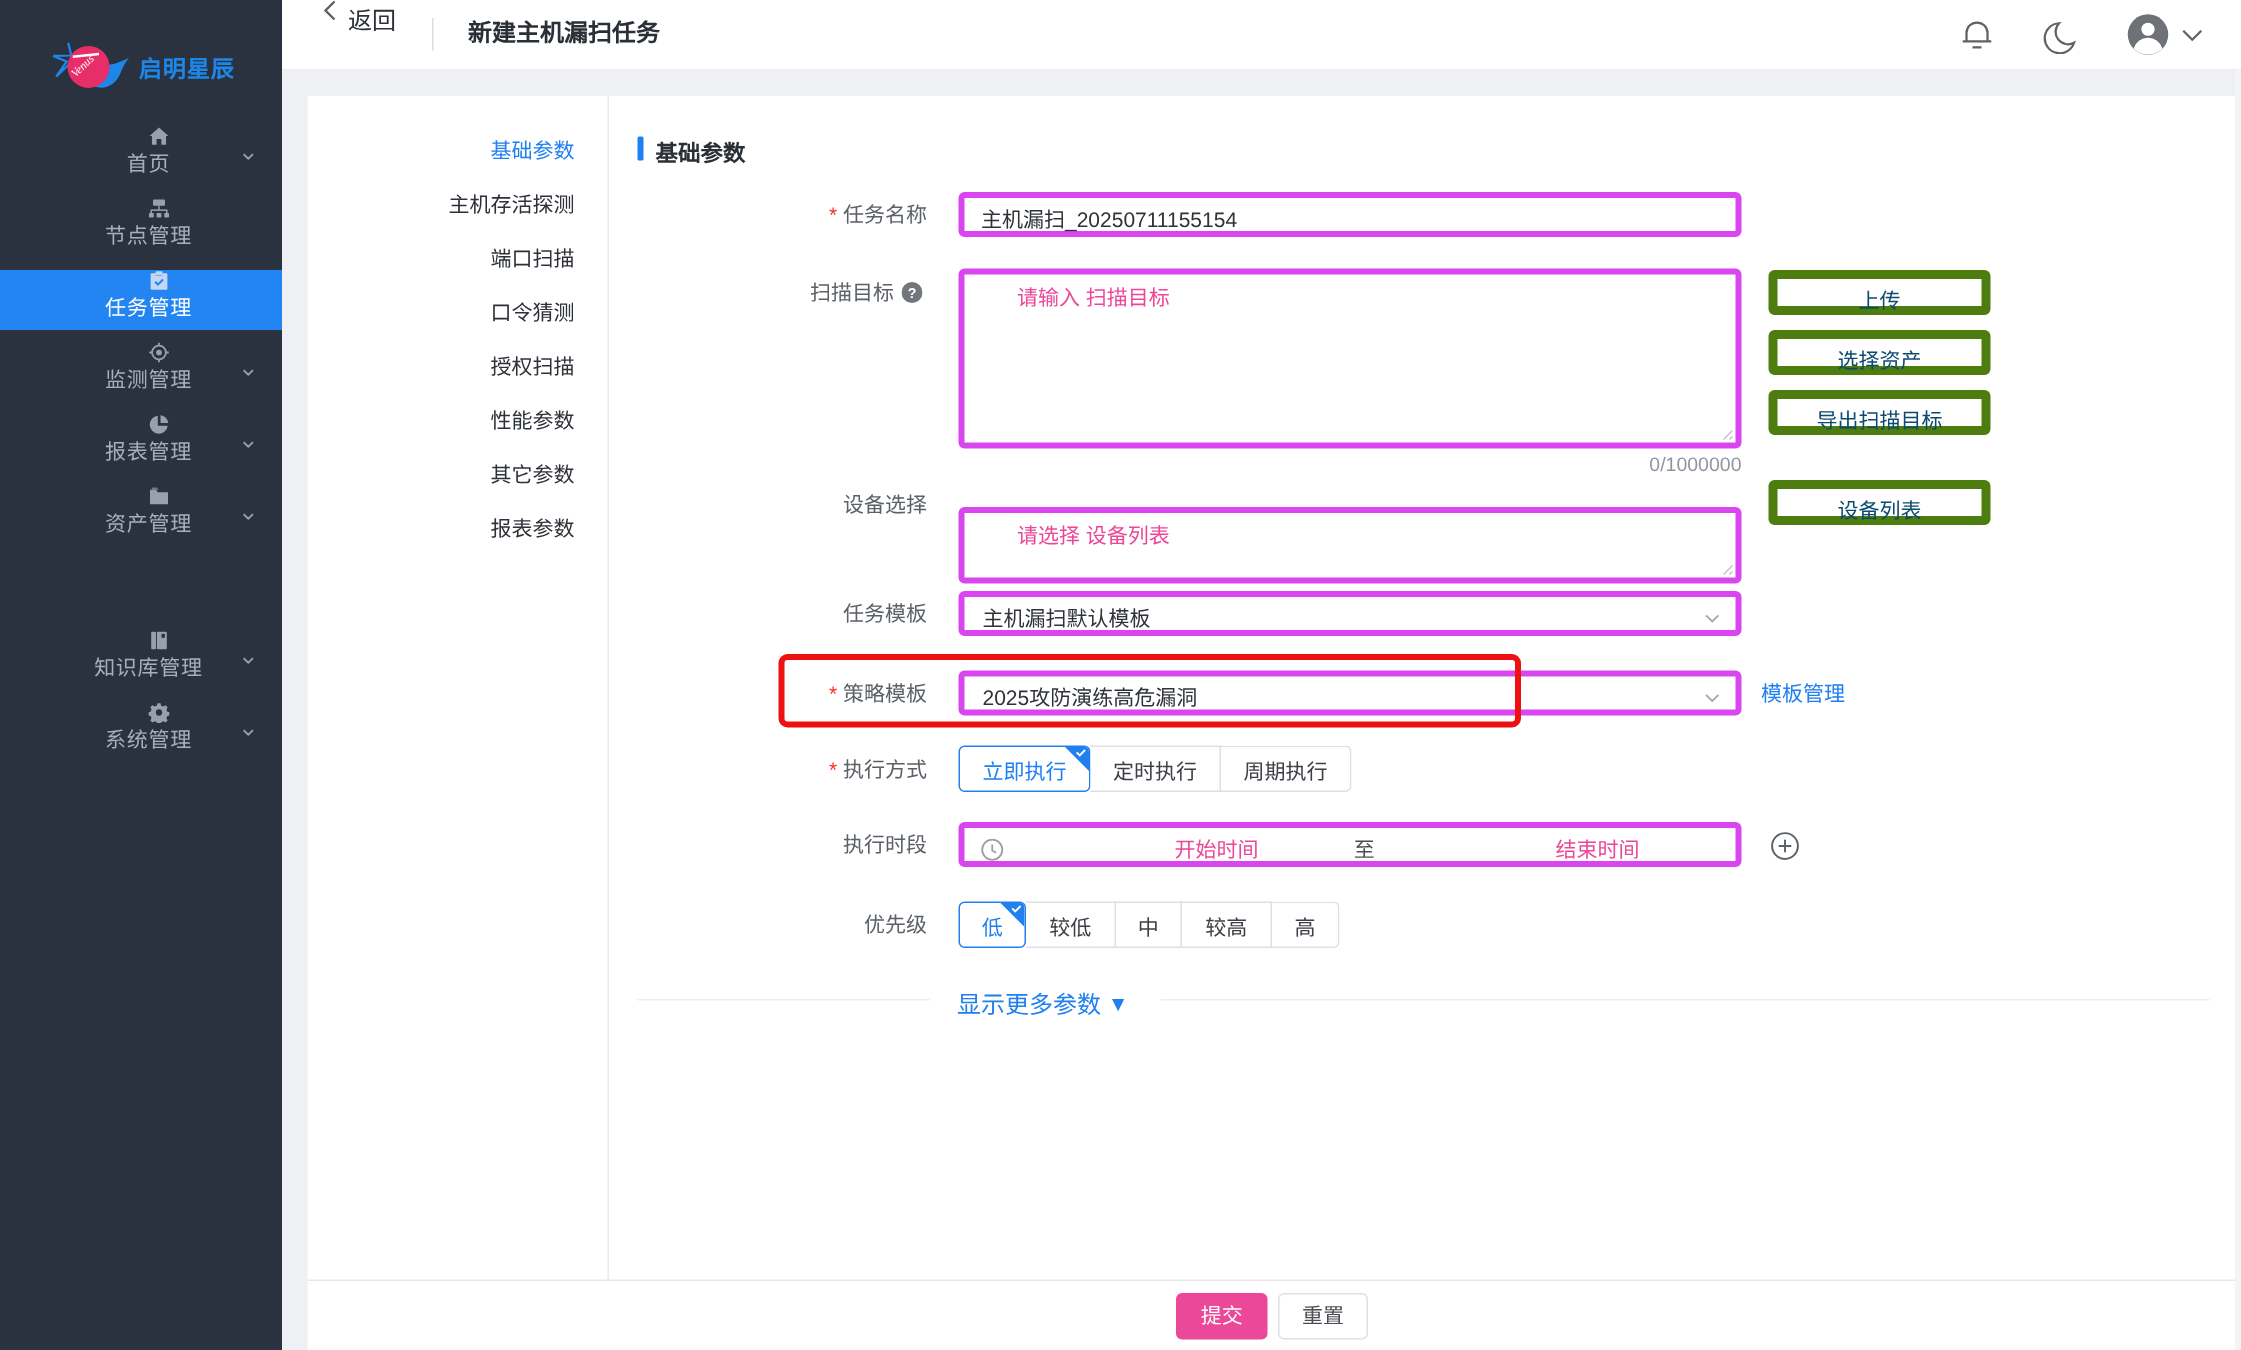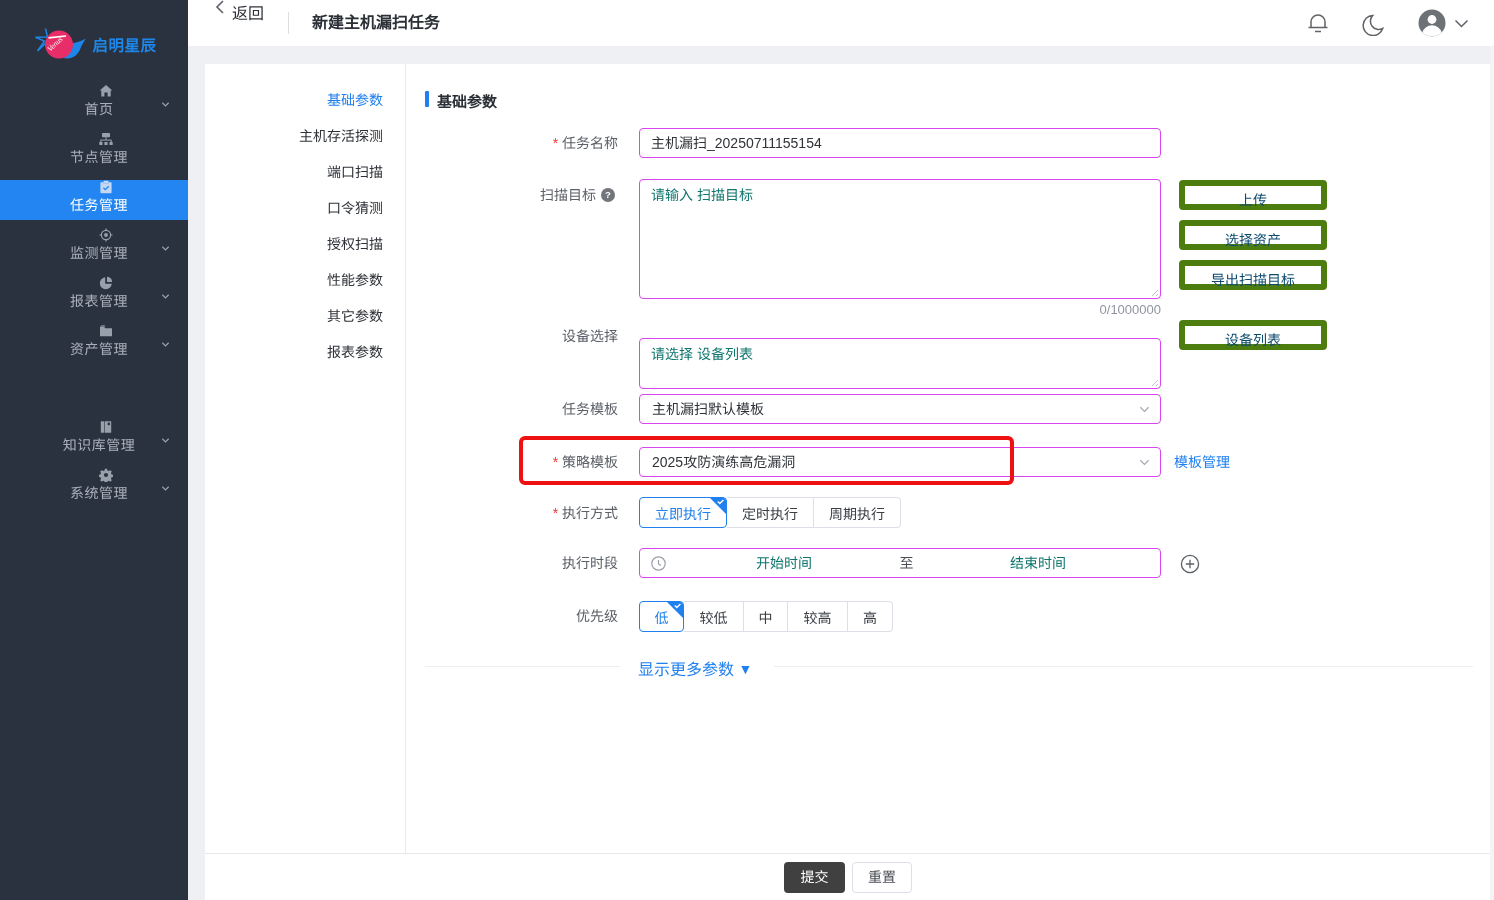--- a/index.html
+++ b/index.html
@@ -29,22 +29,22 @@
   .subnav.active { color:#2080f0; }
   #vsep { position:absolute; left:405px; top:64px; width:1px; height:789px; background:#e7eaee; }
 
   
   #sec-bar { position:absolute; left:425px; top:91px; width:4px; height:16px; background:#2080f0; border-radius:1px; }
   #sec-title { position:absolute; left:437px; top:90px; font-size:15px; font-weight:bold; color:#2b2f36; }
 
   
   .flabel { position:absolute; font-size:14px; color:#5c6168; text-align:right; white-space:nowrap; }
   .req:before { content:"* "; color:#f3342e; font-size:14px; }
-  .ctrl { position:absolute; left:639px; width:522px; background:#fff; border:1px solid #d946ef; border-radius:4px; }
-  .ctrl .ph { color:#0f766e; }
+  .ctrl { position:absolute; left:639px; width:522px; background:#fff; border:4px solid #d946ef; border-radius:4px; }
+  .ctrl .ph { color:#ec4899;margin-left:24px; }
   .seltext { position:absolute; left:12px; top:0; line-height:28px; font-size:14px; color:#2f3338; }
   .selarrow { position:absolute; right:10px; top:9px; width:11px; height:11px; }
   .sidebtn { position:absolute; left:1179px; width:148px; height:30px; background:#fff; border:6px solid #4d7c0f; border-radius:4px; text-align:center; line-height:28px; font-size:14px; color:#0c4a6e; }
 
   
   .rgroup { position:absolute; left:639px; height:31px; display:flex; }
   .rbtn { height:31px; border:1px solid #dcdfe6; border-left:none; background:#fff; color:#3c4046; font-size:14px; display:flex; align-items:center; justify-content:center; position:relative; }
   .rbtn:first-child { border-left:1px solid #dcdfe6; border-radius:4px 0 0 4px; }
   .rbtn:last-child { border-radius:0 4px 4px 0; }
   .rbtn.on { border:1px solid #2080f0; color:#2080f0; border-radius:4px; overflow:hidden; }
@@ -292,14 +292,14 @@
   <div class="rbtn" style="width:44px;">中</div>
   <div class="rbtn" style="width:60px;">较高</div>
   <div class="rbtn" style="width:45px;">高</div>
 </div>
 
 <div class="abs" style="left:425px;top:666px;width:1048px;height:1px;background:#ebeef3;"></div>
 <div class="abs" style="left:620px;top:660px;width:154px;height:12px;background:#ffffff;"></div>
 <div class="abs" style="left:638px;top:656px;font-size:16px;color:#2080f0;">显示更多参数 <span style="font-size:14px;position:relative;top:-1px;letter-spacing:0;">▼</span></div>
 
 <div class="abs" style="left:205px;top:853px;width:1285px;height:1px;background:#e8e8ea;"></div>
-<div class="abs" style="left:784px;top:862px;width:61px;height:31px;background:#404040;border-radius:4px;color:#fff;text-align:center;line-height:31px;font-size:14px;">提交</div>
+<div class="abs" style="left:784px;top:862px;width:61px;height:31px;background:#ec4899;border-radius:4px;color:#fff;text-align:center;line-height:31px;font-size:14px;">提交</div>
 <div class="abs" style="left:852px;top:862px;width:60px;height:31px;background:#fff;border:1px solid #dcdfe6;border-radius:4px;color:#4a4e54;text-align:center;line-height:29px;font-size:14px;">重置</div>
 
 </body></html>

